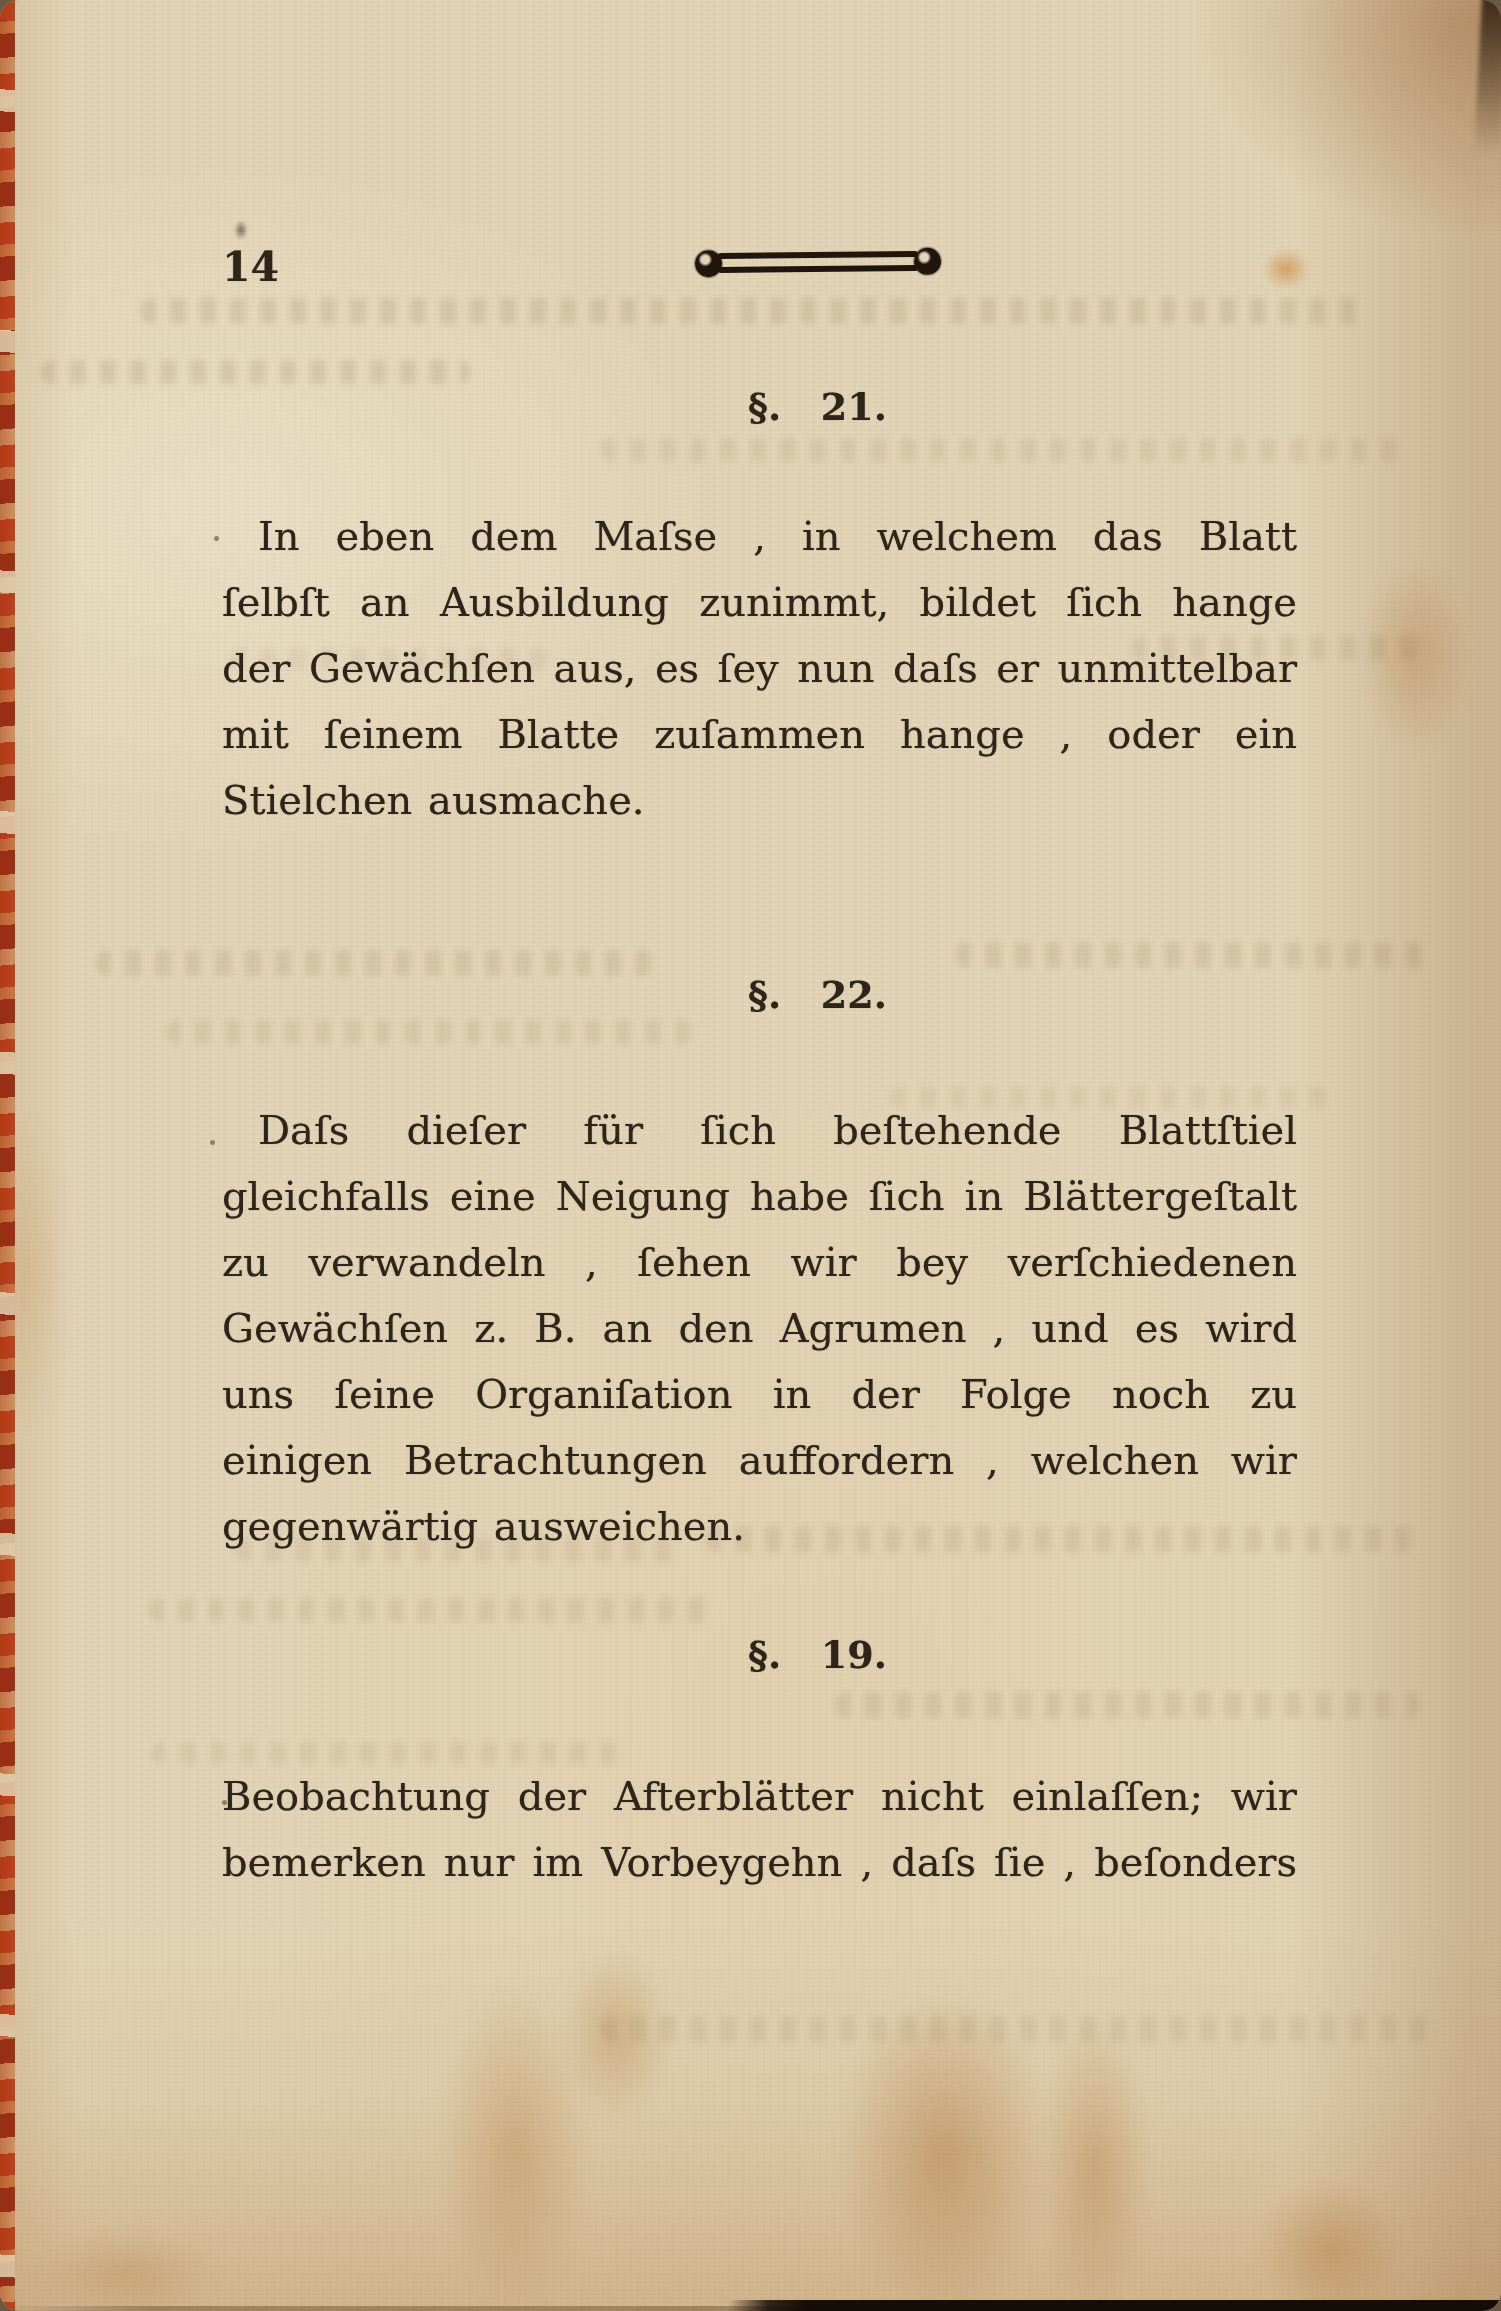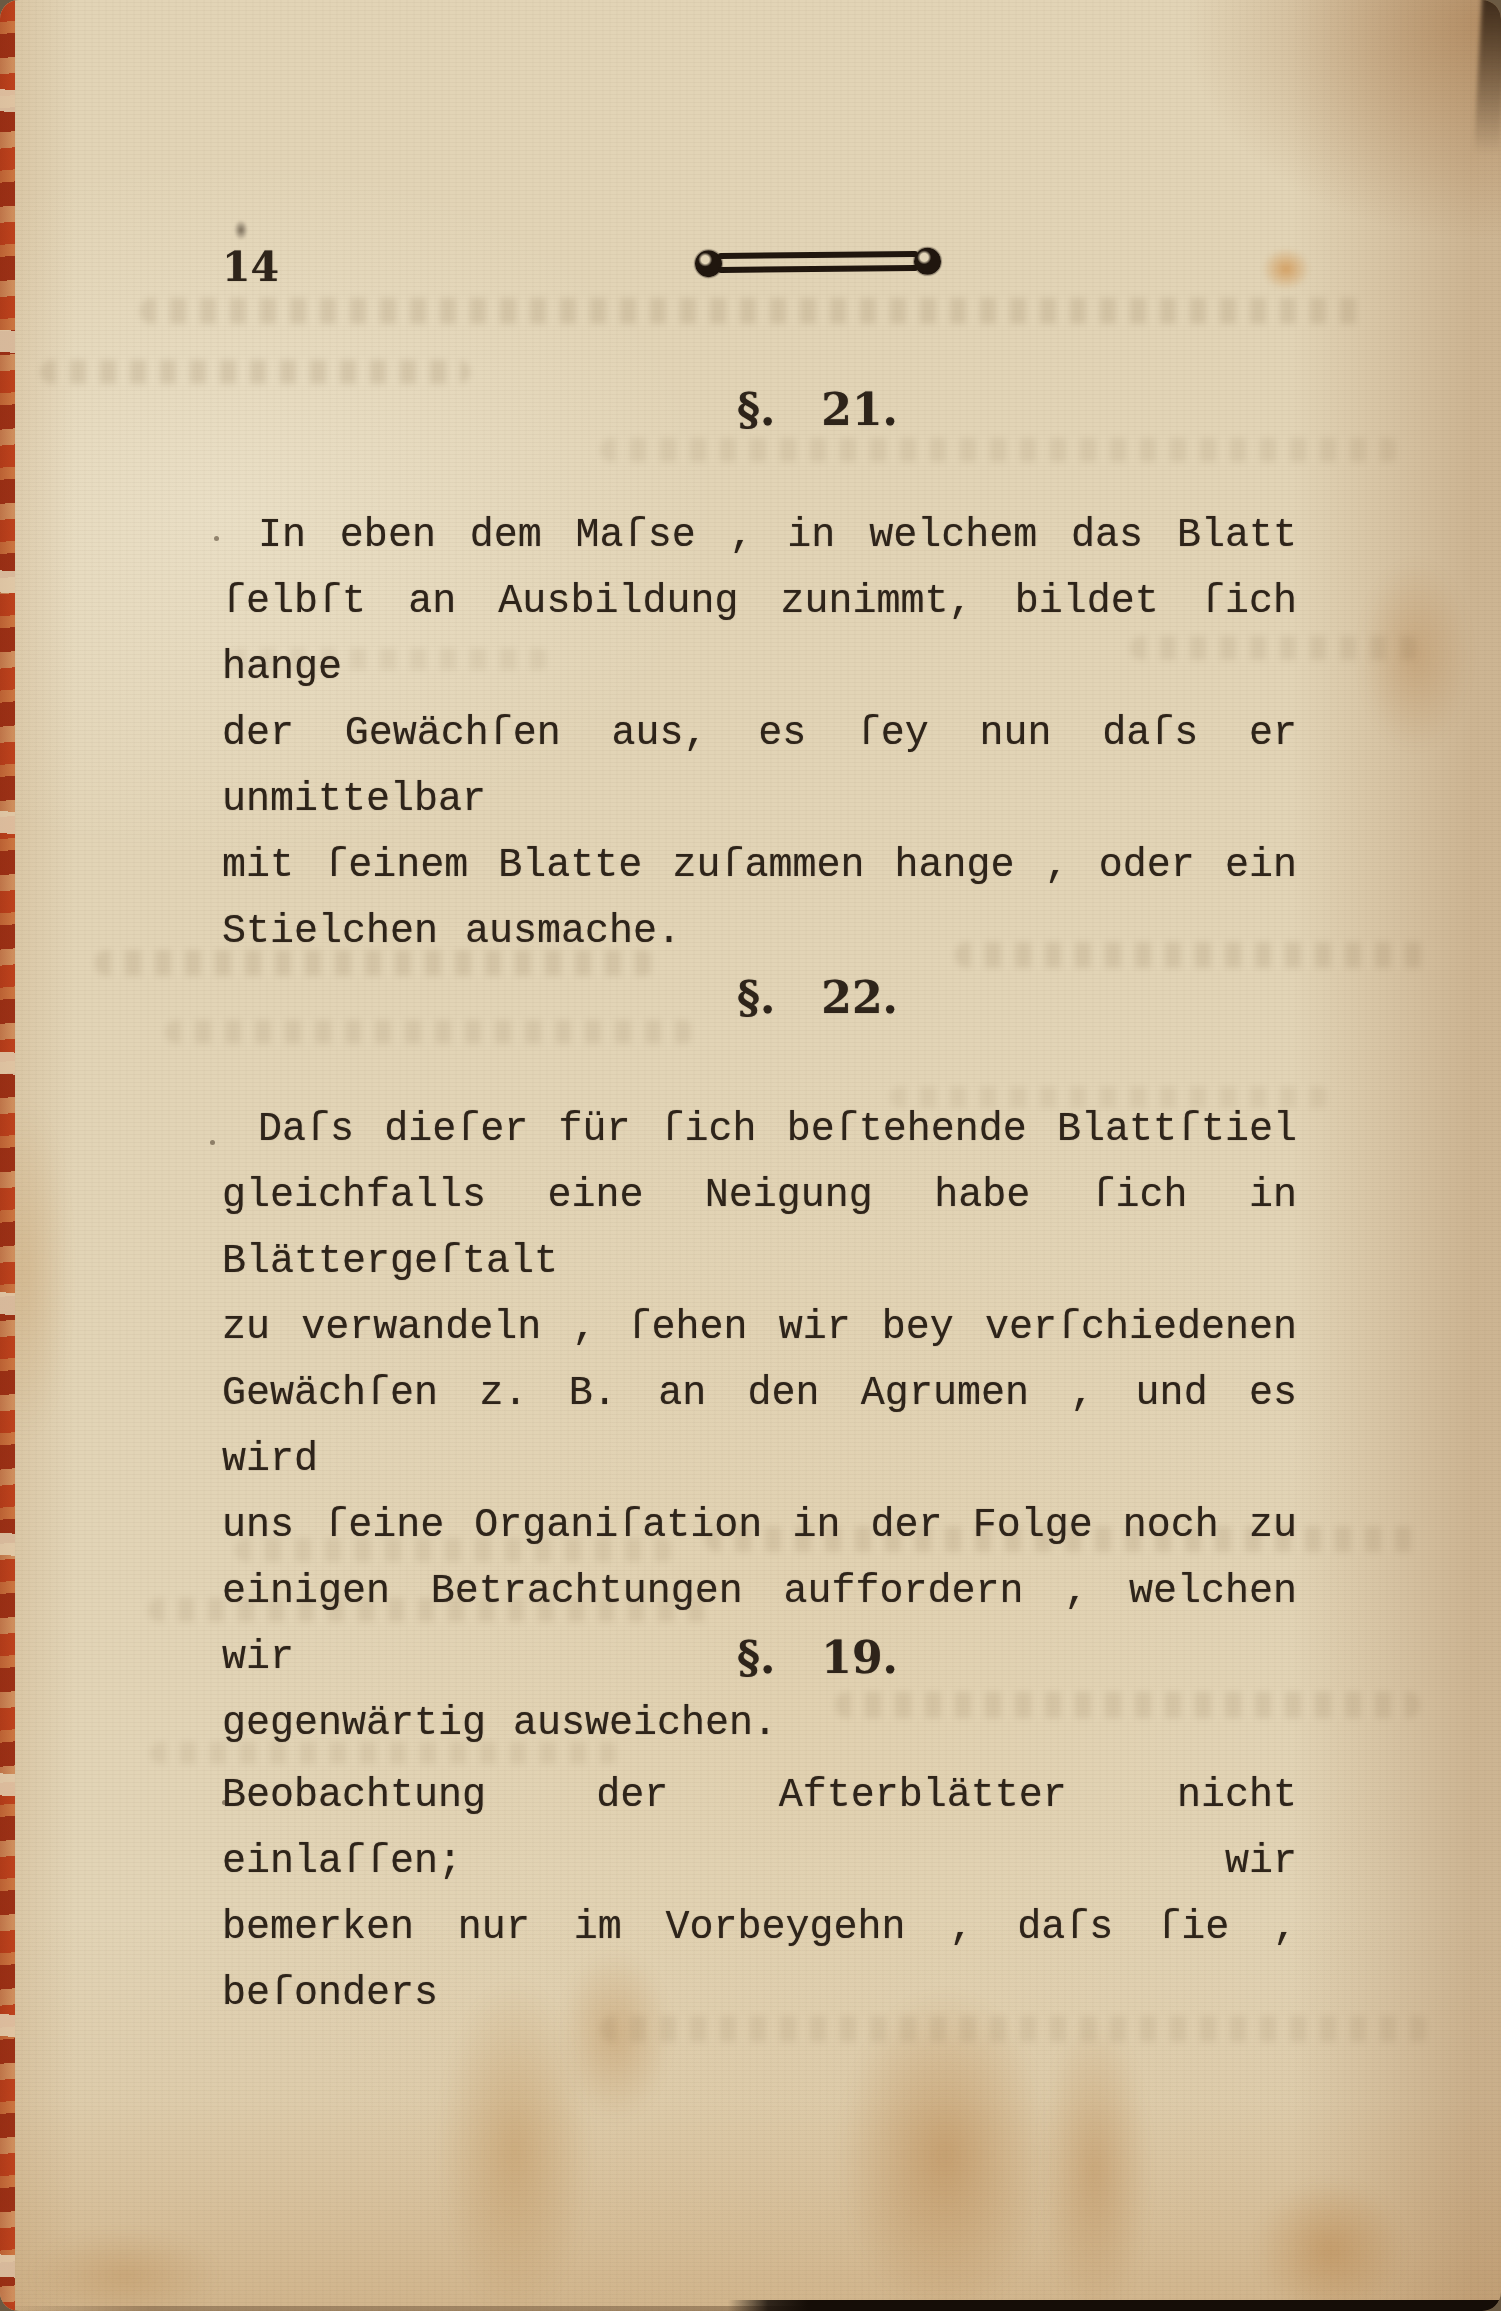--- a/index.html
+++ b/index.html
@@ -79,25 +79,25 @@
   
   .ink{color:#2e241a;text-shadow:0 0 1px rgba(43,33,24,.55);}
   .page-number{left:222px;top:243px;font-size:41px;font-weight:700;}
   .ornament{left:695px;top:246px;width:246px;height:32px;display:flex;align-items:center;transform:rotate(-0.6deg);}
   .ornament span{position:static;}
   .dot{width:27px;height:27px;border-radius:50%;flex:0 0 auto;
     background:radial-gradient(circle at 38% 35%, rgba(227,213,184,.9) 0 4px, #20160e 7px);
     box-shadow:0 0 1px 1px rgba(32,22,14,.4);}
   .rules{flex:1;display:flex;flex-direction:column;gap:8px;margin:0 -4px;}
   .rule{height:6px;background:#20160e;border-radius:3px;}
-  .heading{left:285px;width:1065px;text-align:center;font-size:44px;font-weight:700;white-space:pre;}
+  .heading{left:285px;width:1065px;text-align:center;font-size:38px;font-weight:700;white-space:pre;}
   .h21{top:384px}.h22{top:972px}.h23{top:1632px}
   .para{left:222px;width:1075px;font-size:40px;line-height:66px;word-spacing:3px;}
   .p21{top:503px}.p22{top:1097px}.p23{top:1763px}
-  .tline{position:static;display:block;text-align:justify;text-align-last:justify;font-family:Liberation Mono, monospace;}
+  .tline{position:static;display:block;text-align:justify;text-align-last:justify;}
   .tline-last{text-align-last:left;}
   .tline-first{padding-left:36px;}
 </style>
 </head>
 <body>
 
 <div class="scan">
   <div class="texture"></div>
 
   <div class="stain s1"></div>

